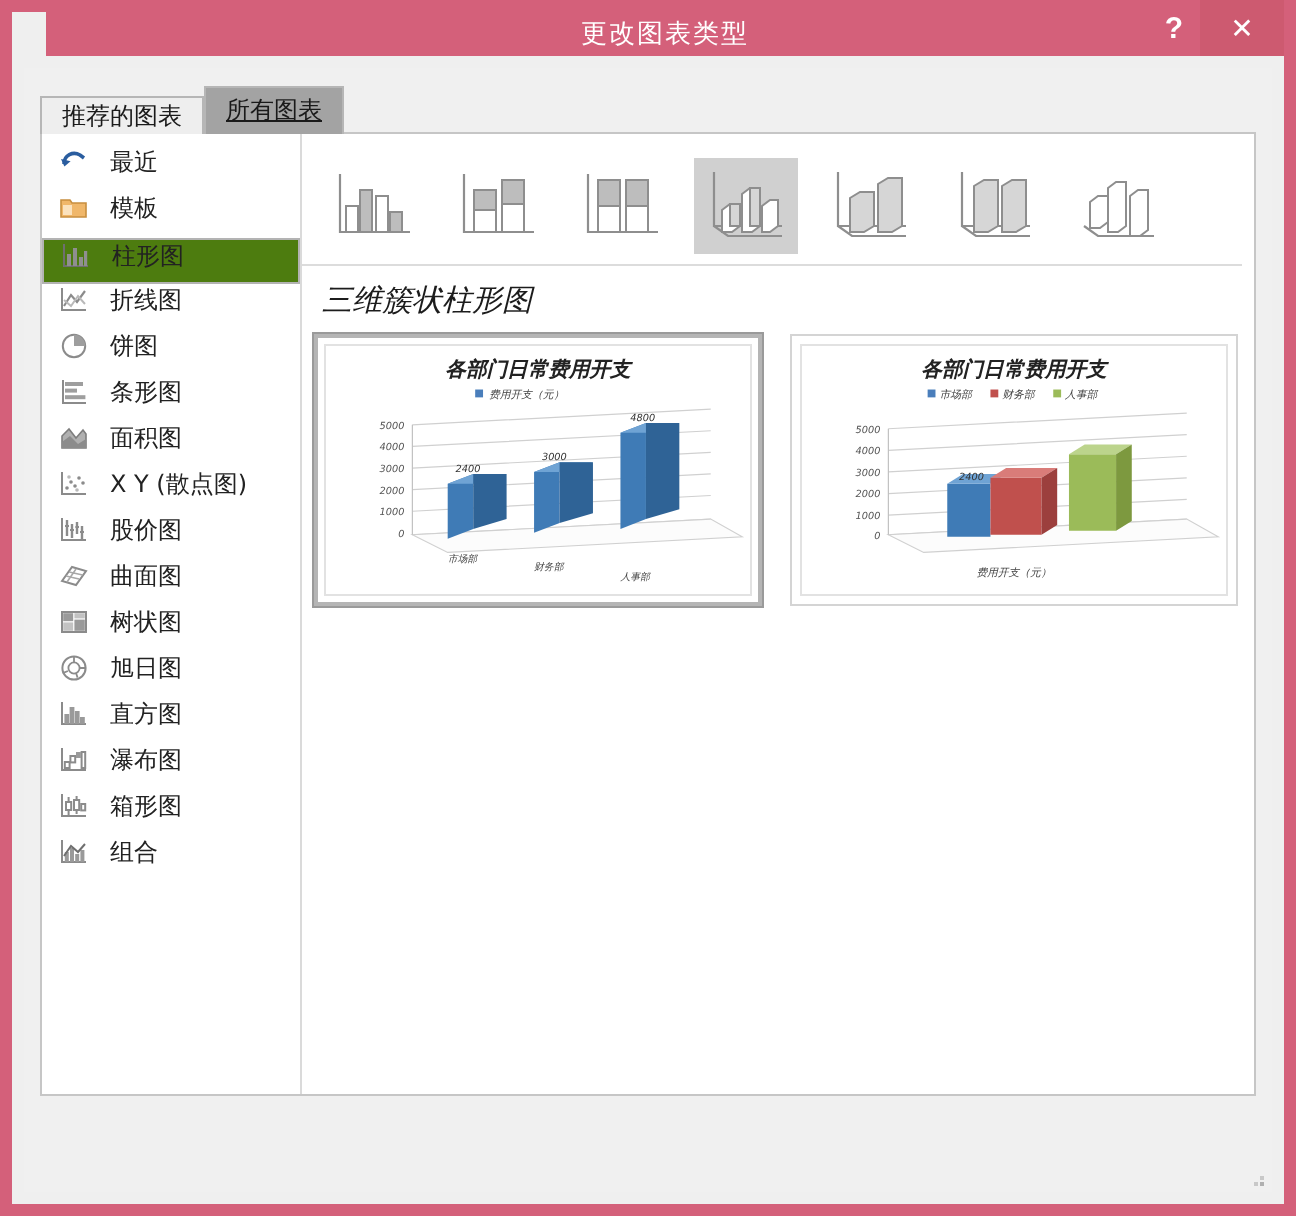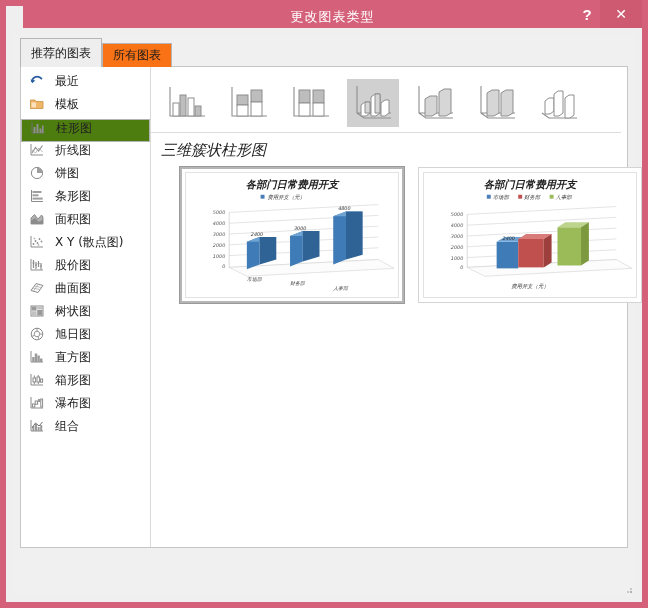--- a/index.html
+++ b/index.html
@@ -38,28 +38,28 @@
   .dlg-body{
     position:absolute;left:6px;top:28px;right:6px;bottom:6px;
     background:#f0f0f0;
   }
   
   .tabstrip{
     position:absolute;left:8px;top:9px;height:24px;display:flex;align-items:flex-end;
     z-index:5;
   }
   .tab{
-    height:29px;box-sizing:border-box;padding:0 10px;
+    height:19px;box-sizing:border-box;padding:0 10px;
     display:flex;align-items:center;
     font-size:12px;color:#1a1a1a;
     border:1px solid #b6b6b6;border-bottom:none;background:#eeeeee;
     font-family:"DejaVu Sans",sans-serif;
   }
   .tab.active{
-    background:#f97316;height:24px;border-color:#b6b6b6;position:relative;z-index:6;
+    background:#a3a3a3;height:24px;border-color:#b6b6b6;position:relative;z-index:6;text-decoration:underline;
   }
   
   .panel{
     position:absolute;left:8px;top:32px;right:8px;bottom:48px;
     background:#ffffff;border:1px solid #c6c6c6;box-sizing:border-box;
     display:flex;
   }
   
   .sidebar{
     width:130px;flex:none;border-right:1px solid #dadada;
@@ -86,21 +86,21 @@
     width:52px;height:48px;display:flex;align-items:center;justify-content:center;
     box-sizing:border-box;cursor:default;
   }
   .type-thumb.sel{background:#d0d0d0;}
   .sub-title{
     position:absolute;left:10px;top:74px;
     font-size:15px;color:#1c1c1c;
     font-family:"DejaVu Sans",sans-serif;
   }
   .previews{
-    position:absolute;left:6px;top:100px;display:flex;gap:14px;margin-left:23px;
+    position:absolute;left:6px;top:100px;display:flex;gap:14px;
   }
   .preview{
     width:224px;height:136px;box-sizing:border-box;
     background:#ffffff;border:1px solid #d4d4d4;padding:4px;
   }
   .preview.sel{border:2px solid #b5b5b5;outline:1px solid #9a9a9a;padding:3px;}
   .preview-inner{width:100%;height:100%;border:1px solid #e2e2e2;box-sizing:border-box;}
   
   .footer{
     position:absolute;right:8px;bottom:10px;display:flex;gap:9px;
@@ -260,38 +260,38 @@
             <rect x="5.8" y="4.5" width="2.4" height="8.5" fill="#9a9a9a"></rect>
             <rect x="8.4" y="6.5" width="2.4" height="6.5" fill="#9a9a9a"></rect>
             <rect x="11" y="9.5" width="2.4" height="3.5" fill="#9a9a9a"></rect>
           </svg>
           <span class="side-lbl">直方图</span>
         </div>
 
         <div class="side-item">
           <svg class="side-ico" viewBox="0 0 16 16">
             <path d="M2 2 L2 13 L14 13" stroke="#8b8b8b" stroke-width="1" fill="none"></path>
+            <rect x="3.4" y="9" width="2.4" height="3" fill="none" stroke="#8b8b8b" stroke-width="1"></rect>
+            <rect x="6.2" y="6" width="2.4" height="3.2" fill="none" stroke="#8b8b8b" stroke-width="1"></rect>
+            <rect x="9" y="4" width="2.4" height="3" fill="#9a9a9a"></rect>
+            <rect x="11.8" y="4" width="1.8" height="8" fill="none" stroke="#8b8b8b" stroke-width="1"></rect>
+          </svg>
+          <span class="side-lbl">瀑布图</span>
+        </div>
+
+        <div class="side-item">
+          <svg class="side-ico" viewBox="0 0 16 16">
+            <path d="M2 2 L2 13 L14 13" stroke="#8b8b8b" stroke-width="1" fill="none"></path>
             <rect x="4" y="6" width="2.6" height="4" fill="none" stroke="#8b8b8b" stroke-width="1"></rect>
             <path d="M5.3 3.5 L5.3 6 M5.3 10 L5.3 12.5" stroke="#8b8b8b" stroke-width="1"></path>
             <rect x="8" y="5" width="2.6" height="5" fill="none" stroke="#8b8b8b" stroke-width="1"></rect>
             <path d="M9.3 3 L9.3 5 M9.3 10 L9.3 12" stroke="#8b8b8b" stroke-width="1"></path>
             <rect x="11.6" y="7" width="2" height="3.2" fill="none" stroke="#8b8b8b" stroke-width="1"></rect>
           </svg>
           <span class="side-lbl">箱形图</span>
-        </div>
-
-        <div class="side-item">
-          <svg class="side-ico" viewBox="0 0 16 16">
-            <path d="M2 2 L2 13 L14 13" stroke="#8b8b8b" stroke-width="1" fill="none"></path>
-            <rect x="3.4" y="9" width="2.4" height="3" fill="none" stroke="#8b8b8b" stroke-width="1"></rect>
-            <rect x="6.2" y="6" width="2.4" height="3.2" fill="none" stroke="#8b8b8b" stroke-width="1"></rect>
-            <rect x="9" y="4" width="2.4" height="3" fill="#9a9a9a"></rect>
-            <rect x="11.8" y="4" width="1.8" height="8" fill="none" stroke="#8b8b8b" stroke-width="1"></rect>
-          </svg>
-          <span class="side-lbl">瀑布图</span>
         </div>
 
         <div class="side-item">
           <svg class="side-ico" viewBox="0 0 16 16">
             <path d="M2 2 L2 13 L14 13" stroke="#8b8b8b" stroke-width="1" fill="none"></path>
             <rect x="3.4" y="8" width="2" height="5" fill="#9a9a9a"></rect>
             <rect x="6" y="6" width="2" height="7" fill="#9a9a9a"></rect>
             <rect x="8.6" y="9" width="2" height="4" fill="#9a9a9a"></rect>
             <rect x="11.2" y="7" width="2" height="6" fill="#9a9a9a"></rect>
             <path d="M3 10 L6.5 5 L10 8 L13.5 4" stroke="#6f6f6f" stroke-width="1" fill="none"></path>

